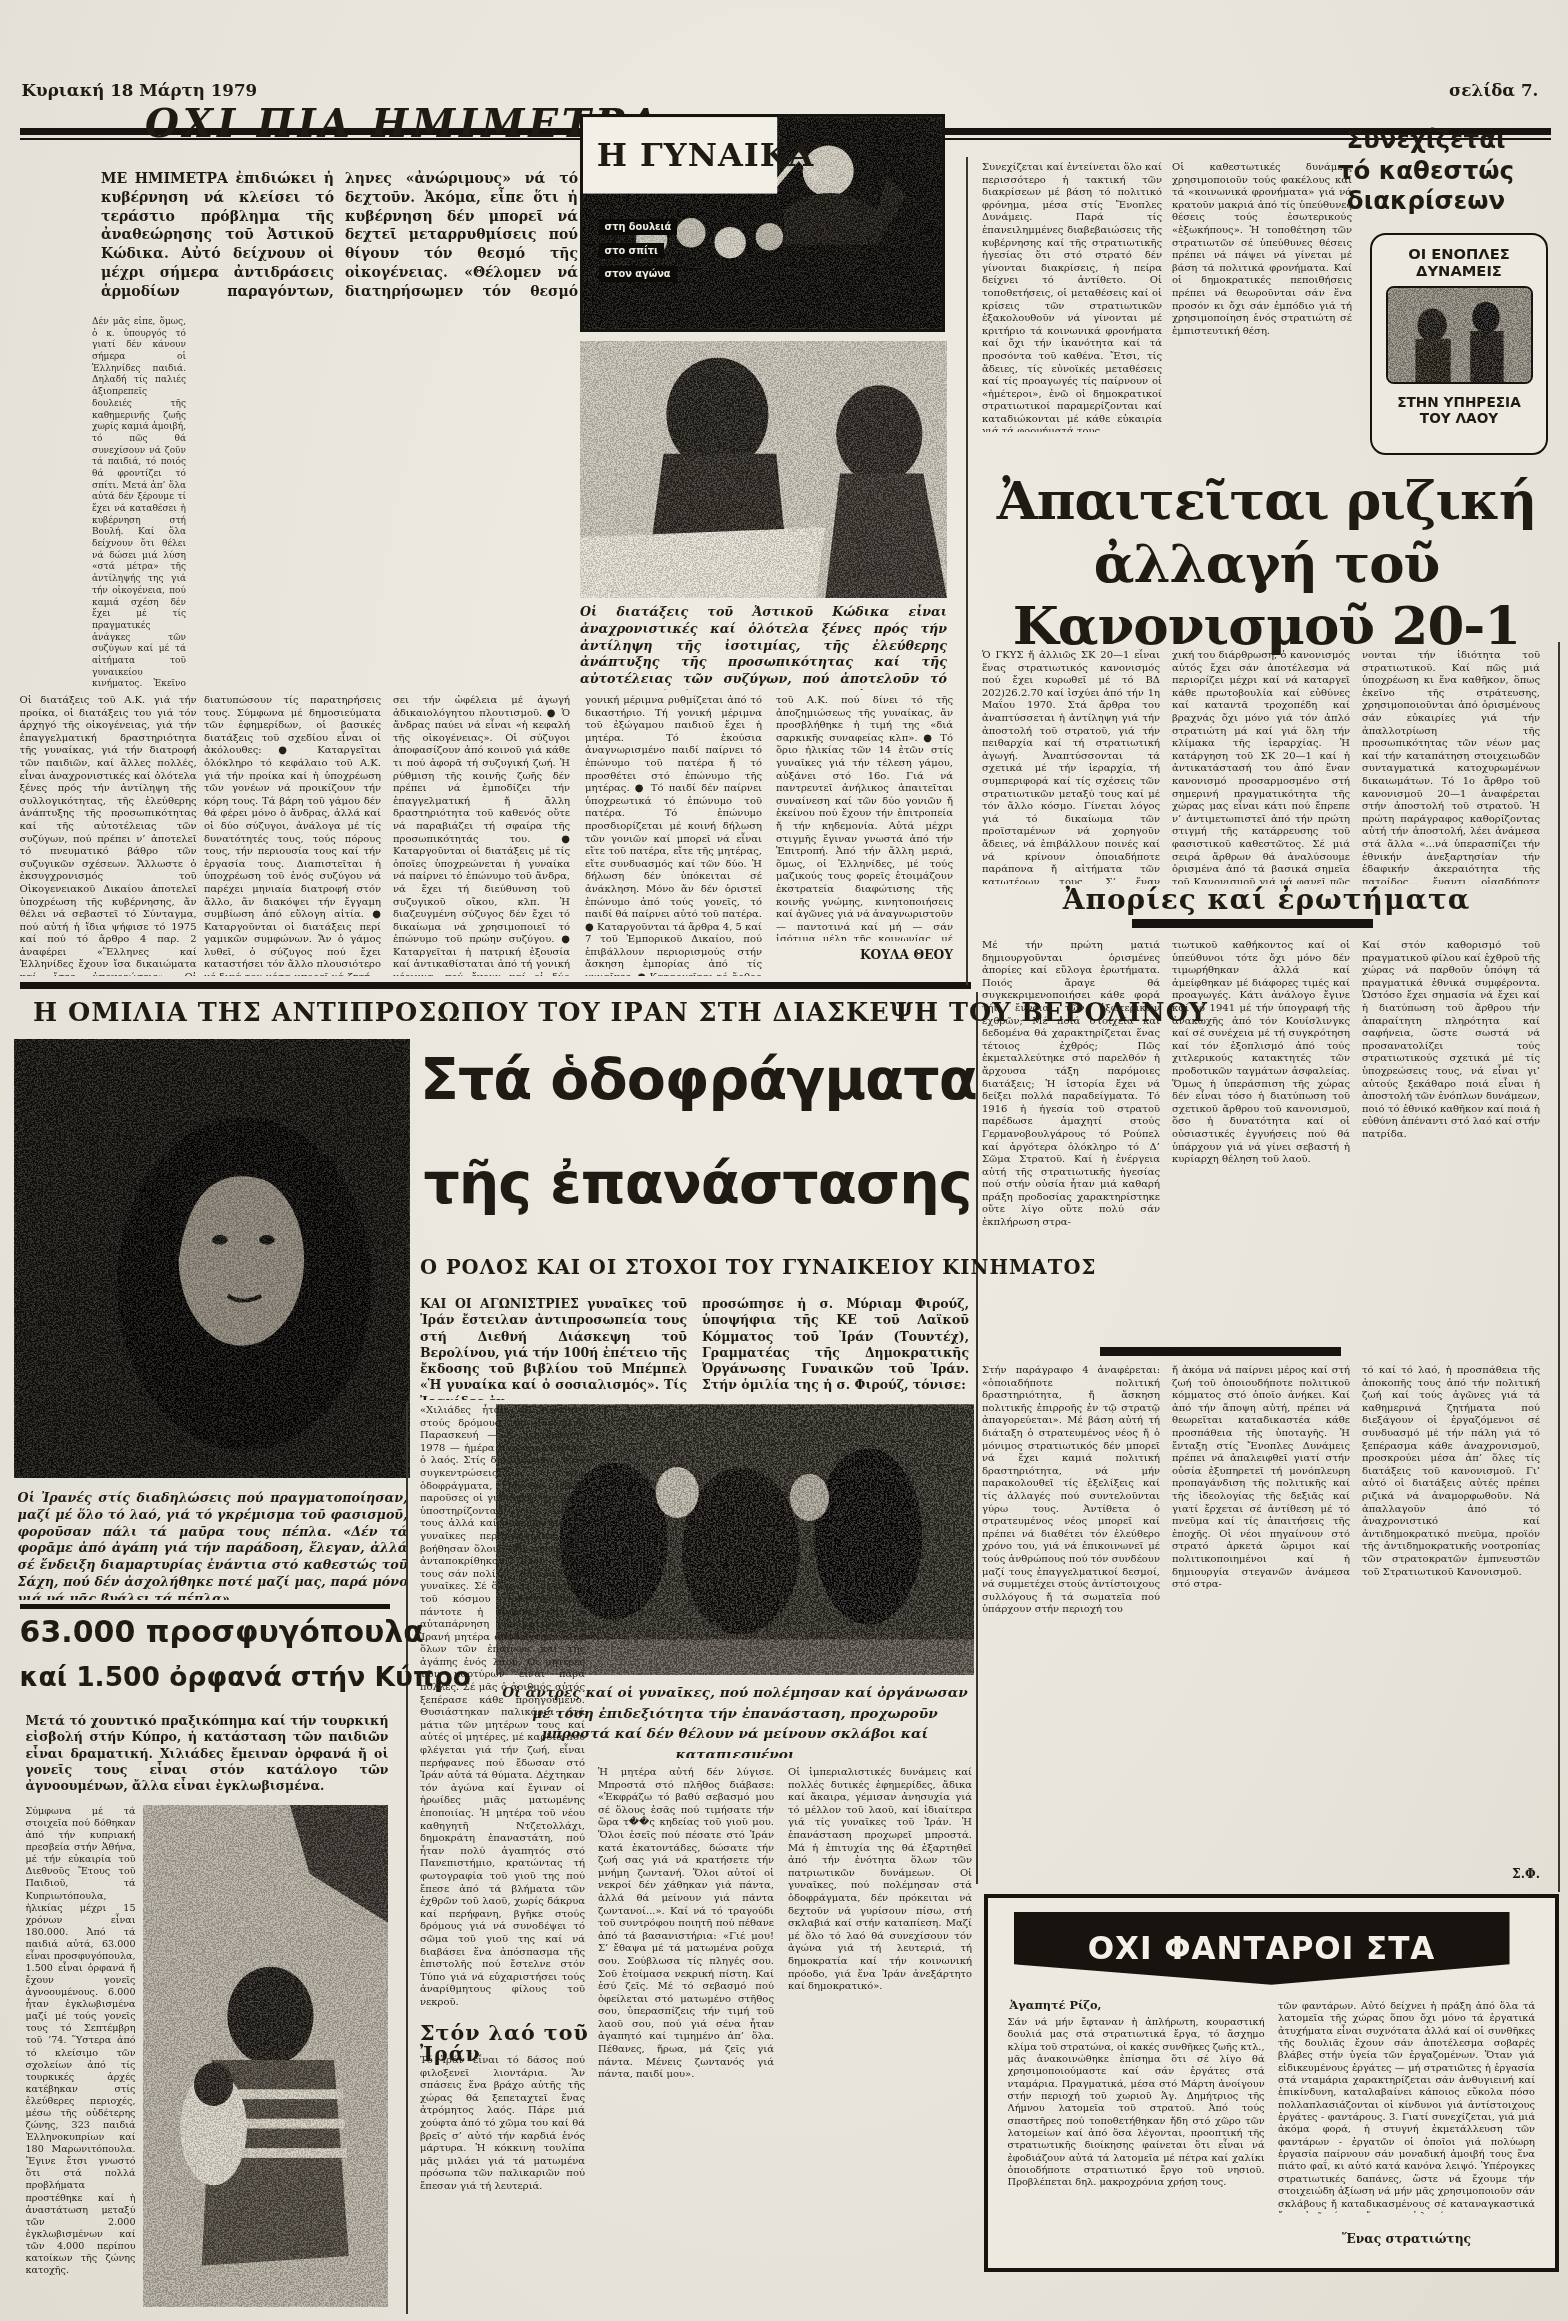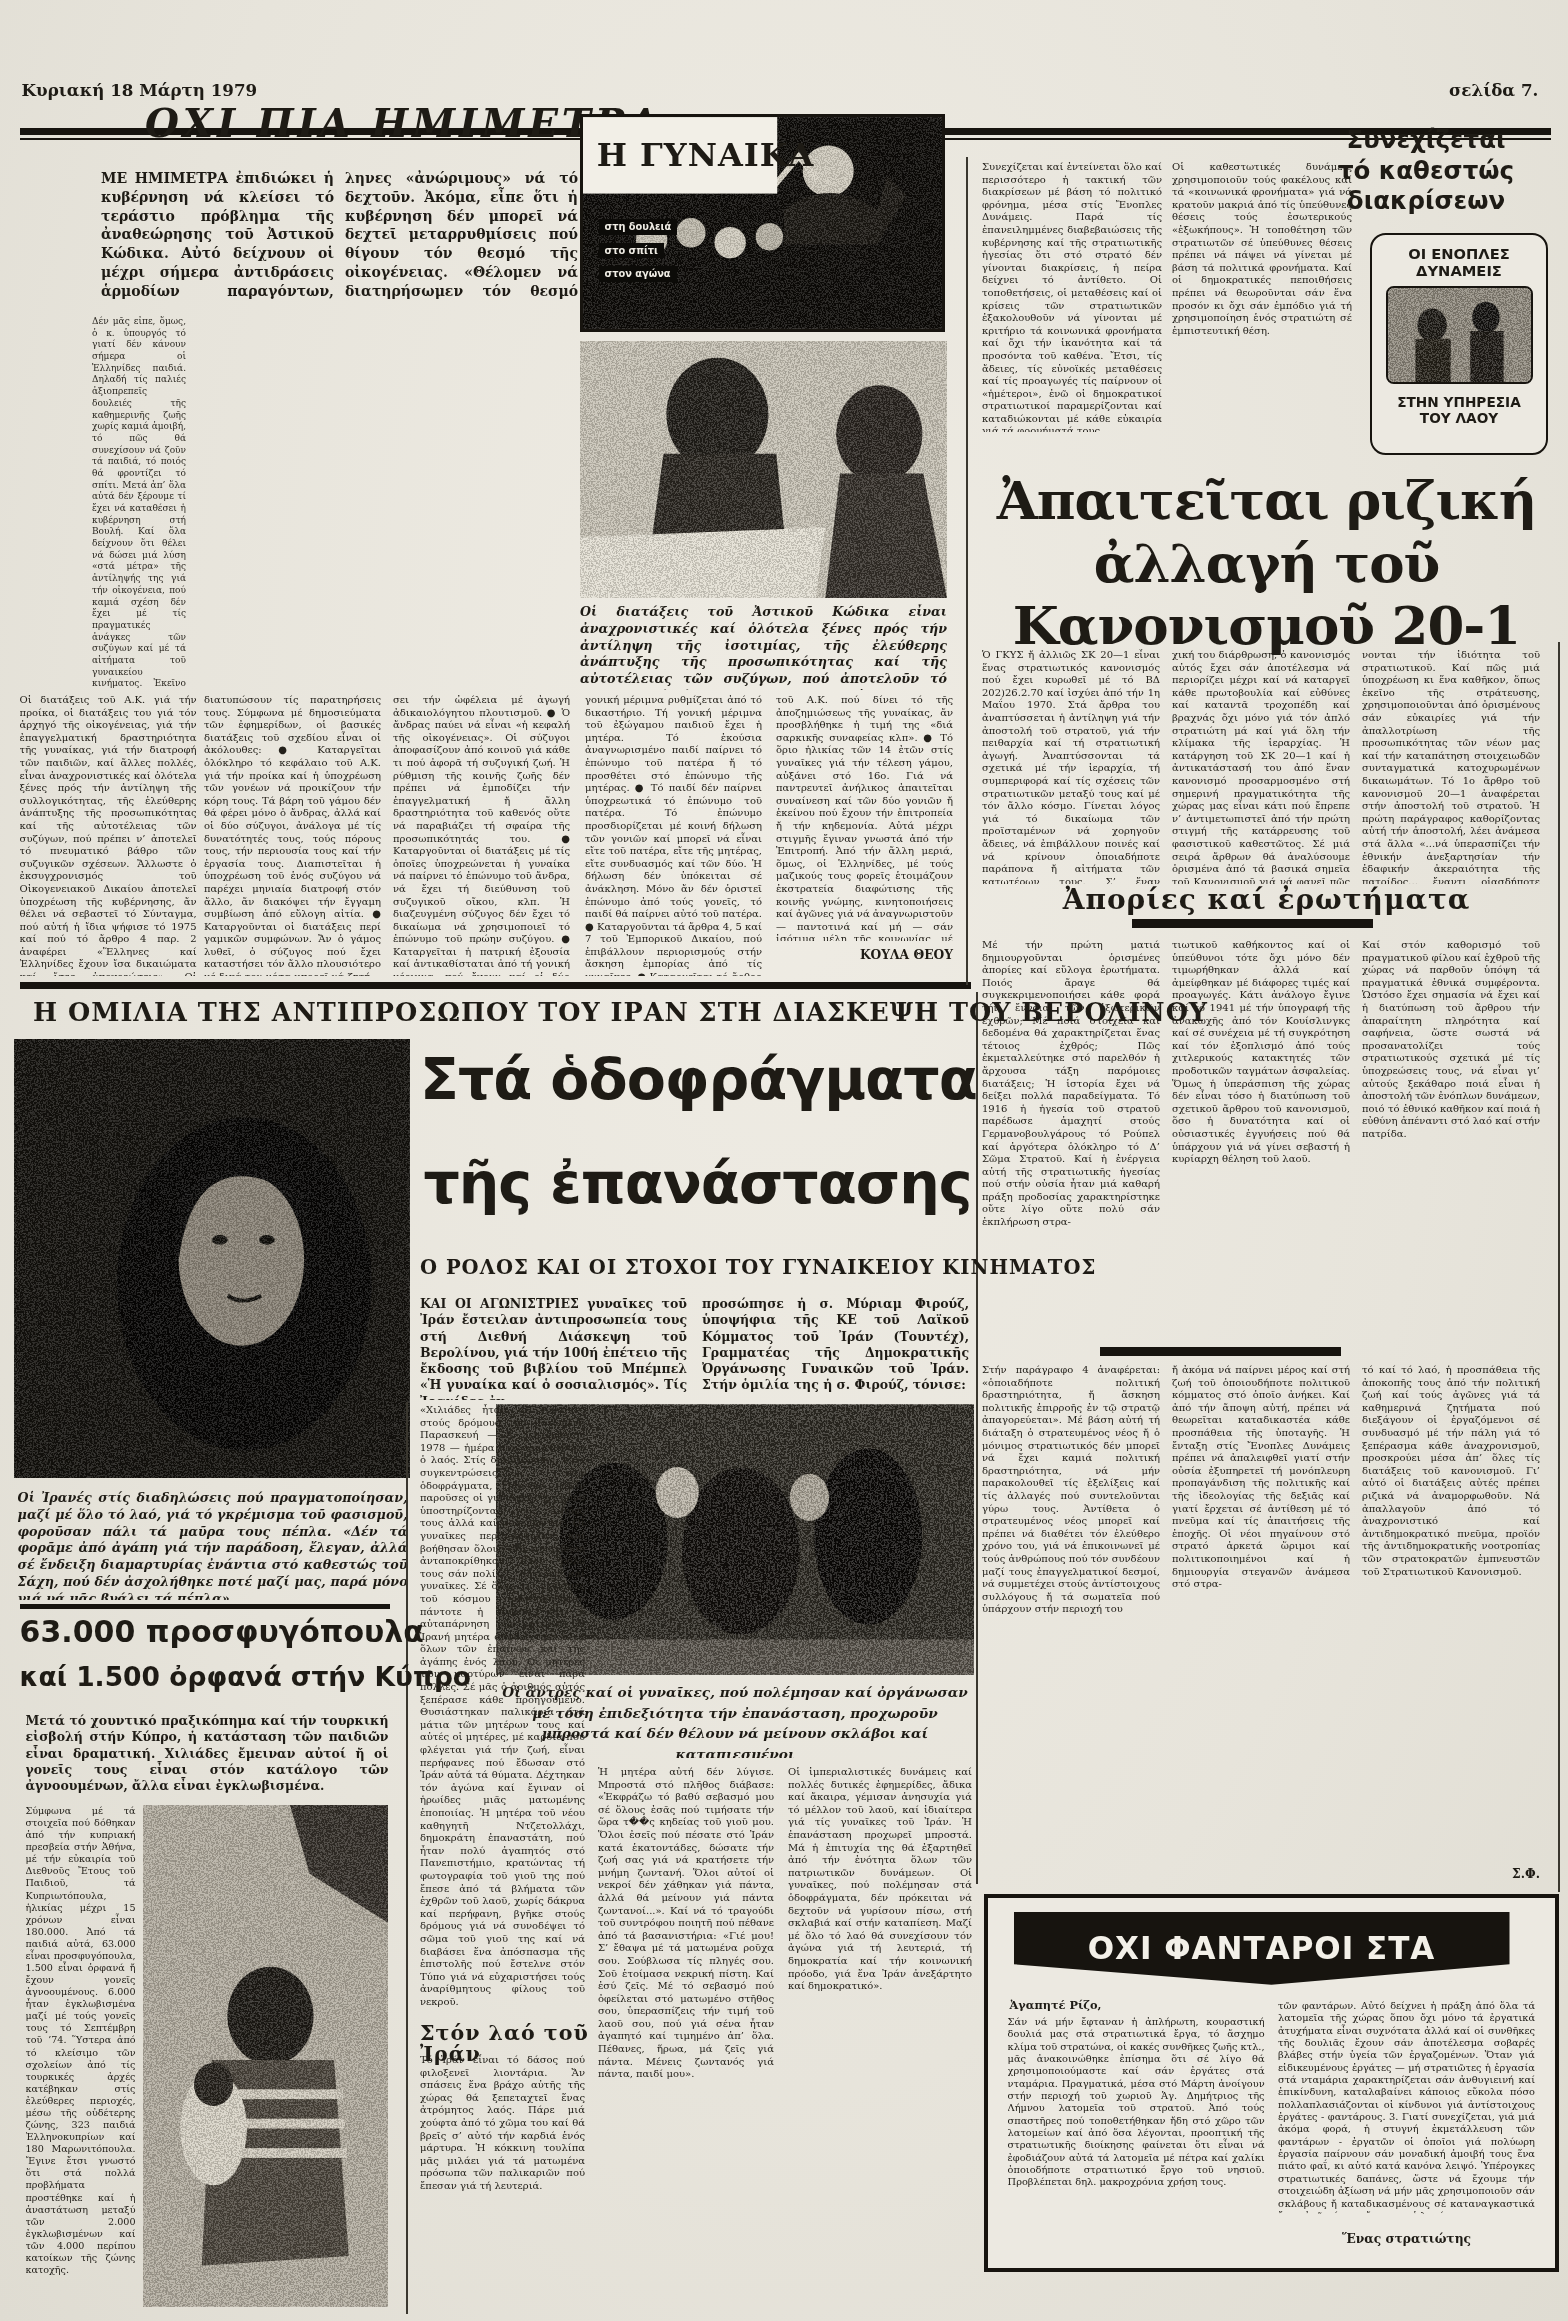--- a/index.html
+++ b/index.html
@@ -257,21 +257,21 @@
   <div class="abs vrule" style="left:406px;top:1402px;width:2px;height:912px;"></div>
   <div class="abs body" style="left:420px;top:1404px;width:165px;height:612px;">«Χιλιάδες ἦταν οἱ γυναῖκες στούς δρόμους τήν ματωμένη Παρασκευή — 8 Σεπτεμβρίου 1978 — ἡμέρα πού ἁρματώθηκε ὁ λαός. Στίς διαδηλώσεις, στίς συγκεντρώσεις, στά ὁδοφράγματα, παντοῦ ἦταν παροῦσες οἱ γυναῖκες, ὄχι μόνο ὑποστηρίζοντας τούς ἄντρες τους ἀλλά καί πολεμώντας. Οἱ γυναῖκες περιποιήθηκαν καί βοήθησαν ὅλους. Μέ συνείδηση ἀνταποκρίθηκαν στόν ρόλο τους σάν πολίτες, μητέρες, καί γυναῖκες. Σέ ὅλες τίς γλῶσσες τοῦ κόσμου τραγουδήθηκαν πάντοτε ἡ ἀγάπη καί ἡ αὐταπάρνηση τῶν μητέρων. Ἡ Ἰρανή μητέρα ἀποδείχτηκε ἄξια ὅλων τῶν ἐπαίνων καί τῆς ἀγάπης ἑνός λαοῦ. Οἱ μητέρες τῶν μαρτύρων εἶναι πάρα πολλές. Σέ μᾶς ὁ ἀριθμός αὐτός ξεπέρασε κάθε προηγούμενο. Θυσιάστηκαν παλικάρια στά μάτια τῶν μητέρων τους καί αὐτές οἱ μητέρες, μέ καρδιά πού φλέγεται γιά τήν ζωή, εἶναι περήφανες πού ἔδωσαν στό Ἰράν αὐτά τά θύματα. Δέχτηκαν τόν ἀγώνα καί ἔγιναν οἱ ἡρωίδες μιᾶς ματωμένης ἐποποιίας. Ἡ μητέρα τοῦ νέου καθηγητῆ Ντζετολλάχι, δημοκράτη ἐπαναστάτη, πού ἦταν πολύ ἀγαπητός στό Πανεπιστήμιο, κρατώντας τή φωτογραφία τοῦ γιοῦ της πού ἔπεσε ἀπό τά βλήματα τῶν ἐχθρῶν τοῦ λαοῦ, χωρίς δάκρυα καί περήφανη, βγῆκε στούς δρόμους γιά νά συνοδέψει τό σῶμα τοῦ γιοῦ της καί νά διαβάσει ἕνα ἀπόσπασμα τῆς ἐπιστολῆς πού ἔστελνε στόν Τύπο γιά νά εὐχαριστήσει τούς ἀναρίθμητους φίλους τοῦ νεκροῦ.</div>
   <div class="abs subIran" style="left:420px;top:2023px;width:235px;">Στόν λαό τοῦ Ἰράν</div>
   <div class="abs body" style="left:420px;top:2054px;width:165px;height:257px;">Τό Ἰράν εἶναι τό δάσος πού φιλοξενεῖ λιοντάρια. Ἄν σπάσεις ἕνα βράχο αὐτῆς τῆς χώρας θά ξεπεταχτεῖ ἕνας ἀτρόμητος λαός. Πάρε μιά χούφτα ἀπό τό χῶμα του καί θά βρεῖς σ’ αὐτό τήν καρδιά ἑνός μάρτυρα. Ἡ κόκκινη τουλίπα μᾶς μιλάει γιά τά ματωμένα πρόσωπα τῶν παλικαριῶν πού ἔπεσαν γιά τή λευτεριά.</div>
   <div class="abs body" style="left:598px;top:1766px;width:176px;height:545px;">Ἡ μητέρα αὐτή δέν λύγισε. Μπροστά στό πλῆθος διάβασε: «Ἐκφράζω τό βαθύ σεβασμό μου σέ ὅλους ἐσᾶς πού τιμήσατε τήν ὥρα τ��ς κηδείας τοῦ γιοῦ μου. Ὅλοι ἐσεῖς πού πέσατε στό Ἰράν κατά ἑκατοντάδες, δώσατε τήν ζωή σας γιά νά κρατήσετε τήν μνήμη ζωντανή. Ὅλοι αὐτοί οἱ νεκροί δέν χάθηκαν γιά πάντα, ἀλλά θά μείνουν γιά πάντα ζωντανοί...». Καί νά τό τραγούδι τοῦ συντρόφου ποιητῆ πού πέθανε ἀπό τά βασανιστήρια: «Γιέ μου! Σ’ ἔθαψα μέ τά ματωμένα ροῦχα σου. Σούβλωσα τίς πληγές σου. Σοῦ ἑτοίμασα νεκρική πίστη. Καί ἐσύ ζεῖς. Μέ τό σεβασμό πού ὀφείλεται στό ματωμένο στῆθος σου, ὑπερασπίζεις τήν τιμή τοῦ λαοῦ σου, πού γιά σένα ἦταν ἀγαπητό καί τιμημένο ἀπ’ ὅλα. Πέθανες, ἥρωα, μά ζεῖς γιά πάντα. Μένεις ζωντανός γιά πάντα, παιδί μου».</div>
   <div class="abs body" style="left:788px;top:1766px;width:184px;height:545px;">Οἱ ἰμπεριαλιστικές δυνάμεις καί πολλές δυτικές ἐφημερίδες, ἄδικα καί ἄκαιρα, γέμισαν ἀνησυχία γιά τό μέλλον τοῦ λαοῦ, καί ἰδιαίτερα γιά τίς γυναῖκες τοῦ Ἰράν. Ἡ ἐπανάσταση προχωρεῖ μπροστά. Μά ἡ ἐπιτυχία της θά ἐξαρτηθεῖ ἀπό τήν ἑνότητα ὅλων τῶν πατριωτικῶν δυνάμεων. Οἱ γυναῖκες, πού πολέμησαν στά ὁδοφράγματα, δέν πρόκειται νά δεχτοῦν νά γυρίσουν πίσω, στή σκλαβιά καί στήν καταπίεση. Μαζί μέ ὅλο τό λαό θά συνεχίσουν τόν ἀγώνα γιά τή λευτεριά, τή δημοκρατία καί τήν κοινωνική πρόοδο, γιά ἕνα Ἰράν ἀνεξάρτητο καί δημοκρατικό».</div>
 
   <div class="abs rule" style="left:19.6px;top:1604px;width:370px;height:4.9px;"></div>
   <div class="abs cyHead1" style="left:19.6px;top:1617px;width:370px;">63.000 προσφυγόπουλα</div>
   <div class="abs cyHead2" style="left:19.6px;top:1664px;width:370px;">καί 1.500 ὀρφανά στήν Κύπρο</div>
-  <div class="abs lead2" style="left:25.5px;top:1713px;width:363px;height:86px;">Μετά τό χουντικό πραξικόπημα καί τήν τουρκική εἰσβολή στήν Κύπρο, ἡ κατάσταση τῶν παιδιῶν εἶναι δραματική. Χιλιάδες ἔμειναν αὐτοί ἤ οἱ γονεῖς τους εἶναι στόν κατάλογο τῶν ἀγνοουμένων, ἄλλα εἶναι ἐγκλωβισμένα.</div>
+  <div class="abs lead2" style="left:25.5px;top:1713px;width:363px;height:86px;">Μετά τό χουντικό πραξικόπημα καί τήν τουρκική εἰσβολή στήν Κύπρο, ἡ κατάσταση τῶν παιδιῶν εἶναι δραματική. Χιλιάδες ἔμειναν ὀρφανά ἤ οἱ γονεῖς τους εἶναι στόν κατάλογο τῶν ἀγνοουμένων, ἄλλα εἶναι ἐγκλωβισμένα.</div>
   <div class="abs body" style="left:25.5px;top:1805px;width:110px;height:505px;font-size:9.6px;">Σύμφωνα μέ τά στοιχεῖα πού δόθηκαν ἀπό τήν κυπριακή πρεσβεία στήν Ἀθήνα, μέ τήν εὐκαιρία τοῦ Διεθνοῦς Ἔτους τοῦ Παιδιοῦ, τά Κυπριωτόπουλα, ἡλικίας μέχρι 15 χρόνων εἶναι 180.000. Ἀπό τά παιδιά αὐτά, 63.000 εἶναι προσφυγόπουλα, 1.500 εἶναι ὀρφανά ἤ ἔχουν γονεῖς ἀγνοουμένους. 6.000 ἦταν ἐγκλωβισμένα μαζί μέ τούς γονεῖς τους τό Σεπτέμβρη τοῦ ’74. Ὕστερα ἀπό τό κλείσιμο τῶν σχολείων ἀπό τίς τουρκικές ἀρχές κατέβηκαν στίς ἐλεύθερες περιοχές, μέσω τῆς οὐδέτερης ζώνης, 323 παιδιά Ἑλληνοκυπρίων καί 180 Μαρωνιτόπουλα. Ἔγινε ἔτσι γνωστό ὅτι στά πολλά προβλήματα προστέθηκε καί ἡ ἀναστάτωση μεταξύ τῶν 2.000 ἐγκλωβισμένων καί τῶν 4.000 περίπου κατοίκων τῆς ζώνης κατοχῆς.</div>
   <svg class="abs" style="left:143px;top:1805px;" width="245" height="502" viewBox="0 0 250 512">
     <defs>
         <filter id="n6">
           <feTurbulence type="fractalNoise" baseFrequency="0.6" numOctaves="2" seed="14"></feTurbulence>
           <feColorMatrix type="saturate" values="0"></feColorMatrix>
           <feComponentTransfer>
             <feFuncR type="discrete" tableValues="0 1"></feFuncR>
             <feFuncG type="discrete" tableValues="0 1"></feFuncG>
             <feFuncB type="discrete" tableValues="0 1"></feFuncB>

